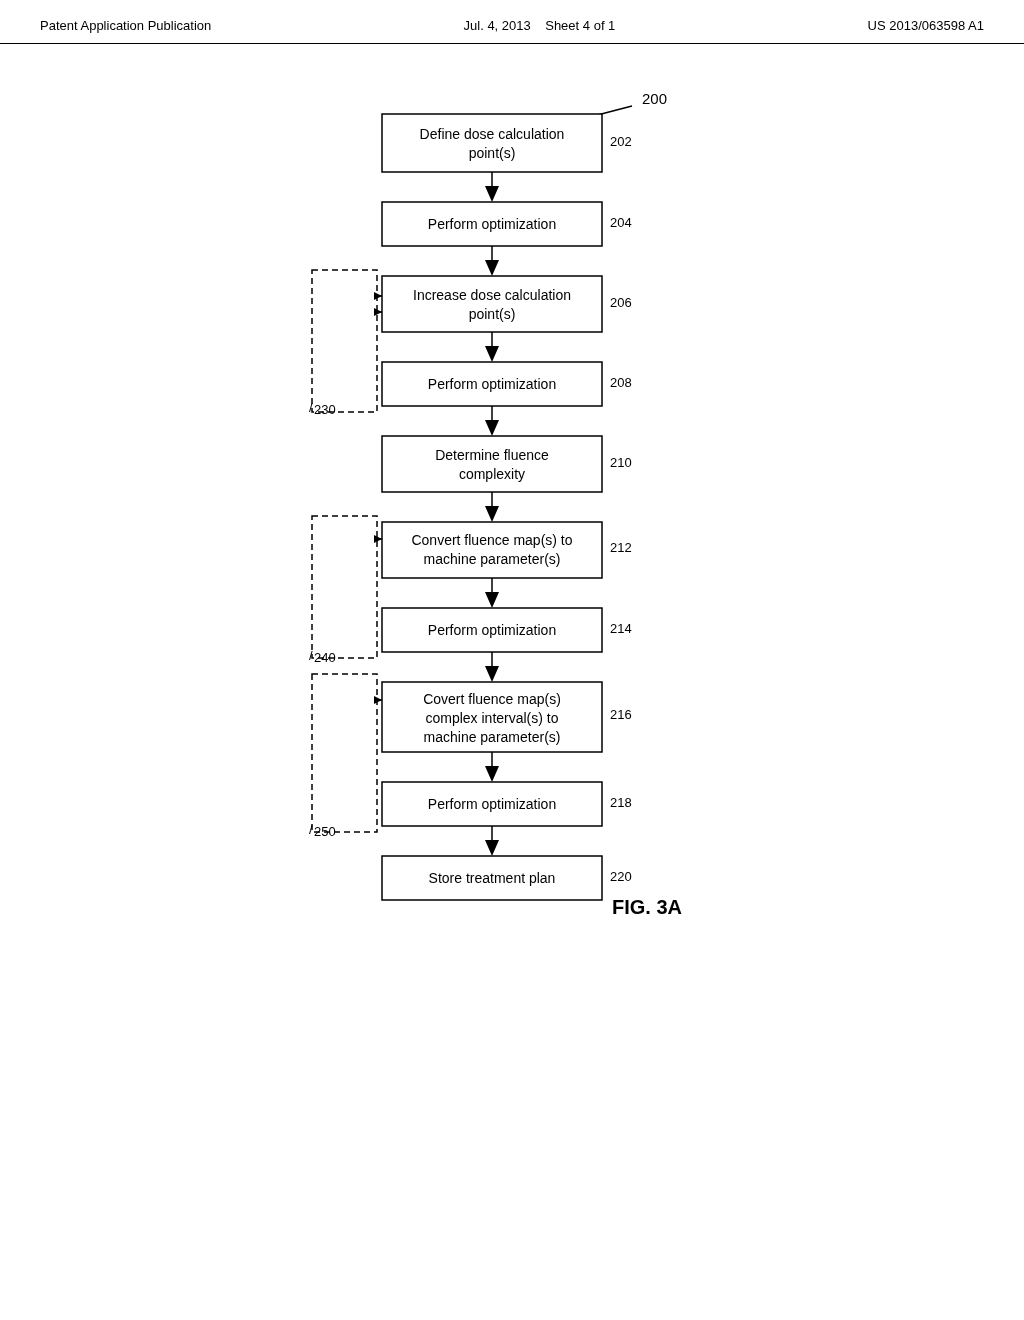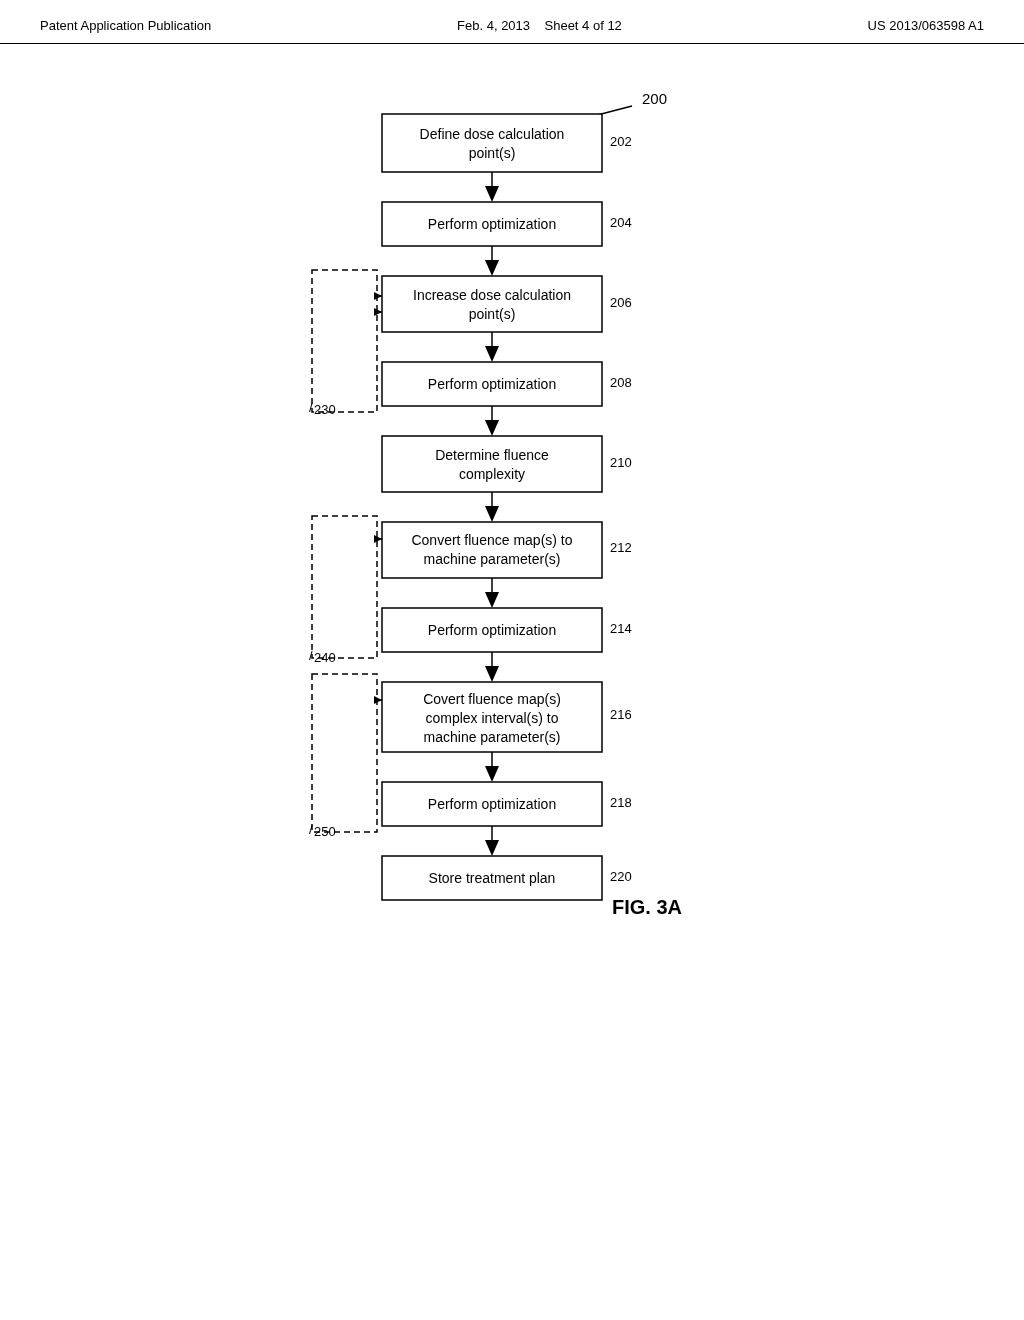--- a/index.html
+++ b/index.html
@@ -31,22 +31,22 @@
       height: calc(1320px - 60px);
       padding: 20px 40px;
     }
   </style>
 </head>
 <body>
 
 <div class="header">
   <span class="header-left">Patent Application Publication</span>
   <span class="header-center">
-    <span>Feb. 4, 2013</span>&nbsp;&nbsp;&nbsp;
-    <span>Sheet 4 of 12</span>
+    <span>Jul. 4, 2013</span>&nbsp;&nbsp;&nbsp;
+    <span>Sheet 4 of 1</span>
   </span>
   <span class="header-right">US 2013/063598 A1</span>
 </div>
 
 <div class="main">
 
   <svg width="520" height="1200" style="display:block; margin: 10px auto 0 auto;">
 
     <text x="390" y="30" font-size="15" font-family="Arial">200</text>
     <line x1="380" y1="32" x2="330" y2="45" stroke="#000" stroke-width="1.5"></line>

